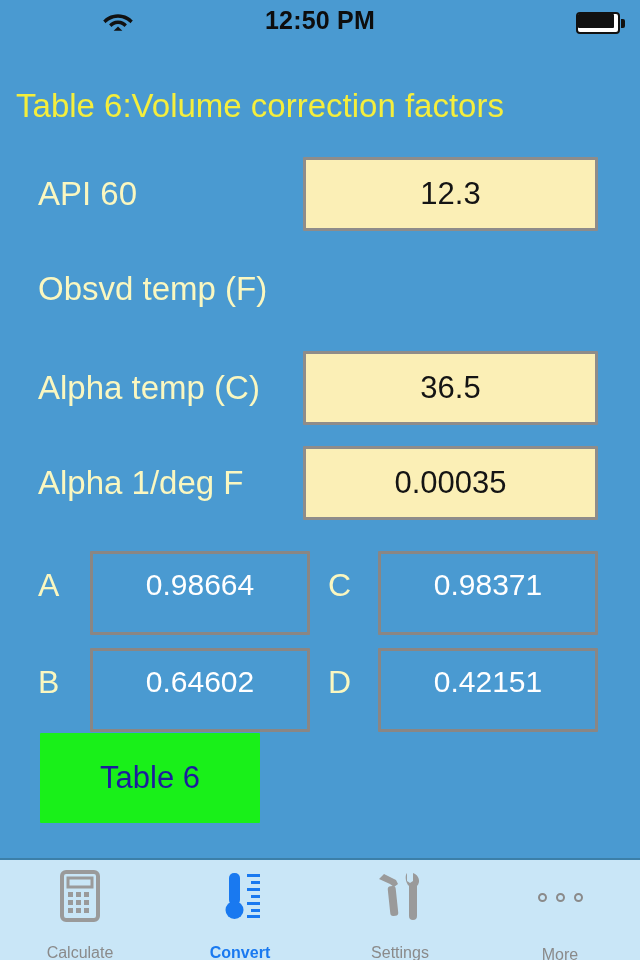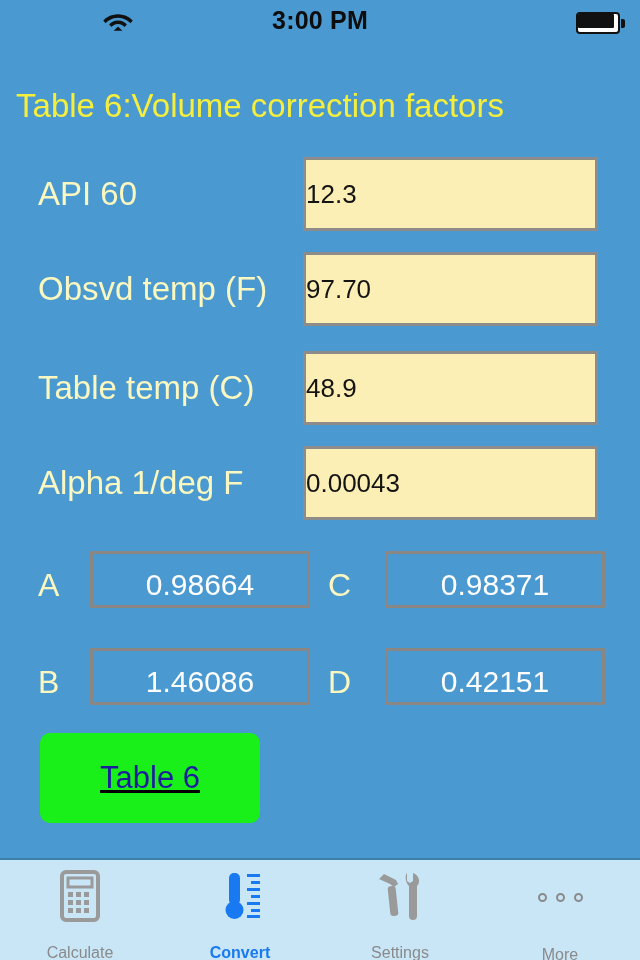--- a/index.html
+++ b/index.html
@@ -109,21 +109,22 @@
     box-sizing: border-box;
     background: #fbefb6;
     border: 3px solid #8e8c8a;
     border-radius: 1px;
   }
   .field-box .field-value {
     display: block;
     width: 100%;
     height: 100%;
     line-height: 68px;
-    font-size: 26px;
+    text-align: center;
+    font-size: 31px;
     color: #141414;
   }
 
   .row-api60       { top: 157px; }
   .row-obsvd-f     { top: 252px; }
   .row-obsvd-c     { top: 351px; }
   .row-alpha       { top: 446px; padding-left: 43px; }
 
   
   .result-cell {
@@ -137,21 +138,21 @@
     line-height: 68px;
     width: 48px;
     text-align: left;
     font-size: 32px;
     color: #faf7c0;
   }
   .result-box {
     position: absolute;
     top: 0;
     width: 220px;
-    height: 57px;
+    height: 84px;
     box-sizing: border-box;
     background: transparent;
     border: 3px solid #8a8684;
     border-radius: 1px;
   }
   .result-box .result-value {
     display: block;
     width: 100%;
     height: 100%;
     line-height: 62px;
@@ -159,33 +160,32 @@
     font-size: 30px;
     color: #ffffff;
   }
   .cell-a { left: 38px;  top: 551px; }
   .cell-b { left: 38px;  top: 648px; }
   .cell-c { left: 328px; top: 551px; }
   .cell-d { left: 328px; top: 648px; }
   .cell-a .result-box,
   .cell-b .result-box { left: 52px; }
   .cell-c .result-box,
-  .cell-d .result-box { left: 50px; margin-left: 7px; }
+  .cell-d .result-box { left: 50px; }
 
   
   .table-button {
     position: absolute;
     left: 40px; top: 733px;
     width: 220px; height: 90px;
     background: #19f019;
     border: 0;
-    border-radius: 10px;
+    border-radius: 1px;
     cursor: pointer;
     padding: 0;
-    text-decoration: underline;
   }
   .table-button .btn-label {
     display: block;
     width: 100%;
     height: 100%;
     line-height: 90px;
     text-align: center;
     font-size: 31px;
     color: #1c1c9e;
     font-family: "Liberation Sans", sans-serif;
@@ -249,69 +249,66 @@
 <div class="phone">
 
   <div class="status-bar">
     <span class="wifi-icon">
       <svg width="34" height="24" viewBox="0 0 34 24">
         <path d="M17 4.2 C 9.6 4.2 4.3 8.1 2.2 10.6 L 4.6 13.2 C 6.6 10.9 11.1 7.7 17 7.7 C 22.9 7.7 27.4 10.9 29.4 13.2 L 31.8 10.6 C 29.7 8.1 24.4 4.2 17 4.2 Z" fill="#111"></path>
         <path d="M17 10.6 C 12.9 10.6 9.7 12.7 8.1 14.5 L 10.5 17.1 C 11.7 15.7 14 14.1 17 14.1 C 20 14.1 22.3 15.7 23.5 17.1 L 25.9 14.5 C 24.3 12.7 21.1 10.6 17 10.6 Z" fill="#111"></path>
         <path d="M17 16.6 L 12.7 20.8 L 21.3 20.8 Z" fill="#111"></path>
       </svg>
     </span>
-    <div class="status-time">3:00 PM</div>
+    <div class="status-time">12:50 PM</div>
     <span class="battery-icon">
       <span class="battery-body"></span>
       <span class="battery-fill"></span>
       <span class="battery-nub"></span>
     </span>
   </div>
 
   <div class="page-title">Table 6:Volume correction factors</div>
 
   <div class="field-row row-api60">
     <span class="field-label">API 60</span>
     <div class="field-box">
       <span class="field-value">12.3</span>
     </div>
   </div>
 
   <div class="field-row row-obsvd-f">
     <span class="field-label">Obsvd temp (F)</span>
+  </div>
+
+  <div class="field-row row-obsvd-c">
+    <span class="field-label">Alpha temp (C)</span>
     <div class="field-box">
-      <span class="field-value">97.70</span>
-    </div>
-  </div>
-
-  <div class="field-row row-obsvd-c">
-    <span class="field-label">Table temp (C)</span>
-    <div class="field-box">
-      <span class="field-value">48.9</span>
+      <span class="field-value">36.5</span>
     </div>
   </div>
 
   <div class="field-row row-alpha">
     <span class="field-label">Alpha 1/deg F</span>
     <div class="field-box">
-      <span class="field-value">0.00043</span>
+      <span class="field-value">0.00035</span>
     </div>
   </div>
 
   <div class="result-cell cell-a">
     <span class="result-label">A</span>
     <div class="result-box">
       <span class="result-value">0.98664</span>
     </div>
   </div>
 
   <div class="result-cell cell-b">
     <span class="result-label">B</span>
     <div class="result-box">
-      <span class="result-value">1.46086</span>
+      <span class="result-value">0.64602</span>
     </div>
   </div>
 
   <div class="result-cell cell-c">
     <span class="result-label">C</span>
     <div class="result-box">
       <span class="result-value">0.98371</span>
     </div>
   </div>
 

